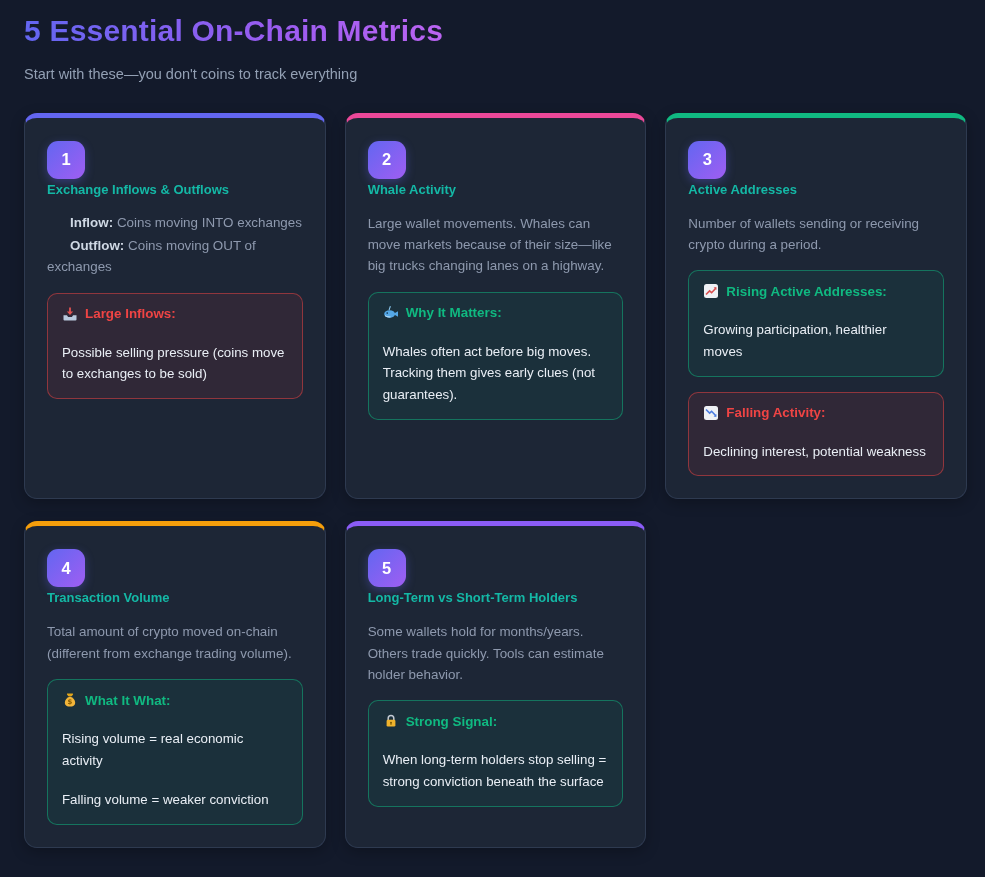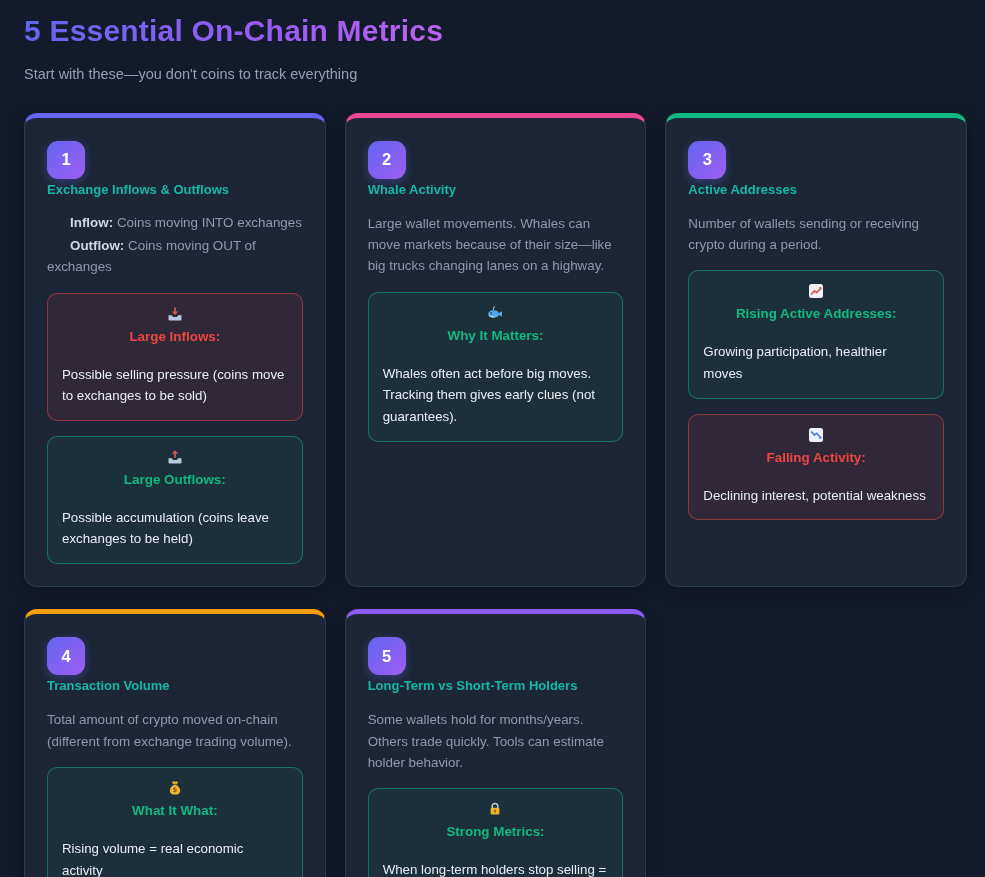--- a/index.html
+++ b/index.html
@@ -78,21 +78,21 @@
   .callout.positive {
     background: rgba(16,185,129,0.07);
     border: 1px solid rgba(16,185,129,0.5);
   }
   .callout.negative {
     background: rgba(239,68,68,0.09);
     border: 1px solid rgba(239,68,68,0.5);
   }
   .callout-label {
     display: flex; align-items: center; gap: 7px;
-    font-size: 13.4px; font-weight: 700; flex-direction: column;
+    font-size: 13.4px; font-weight: 700;
   }
   .positive > .callout-label { color: #10b981; }
   .negative > .callout-label { color: #ef4444; }
   .callout-body {
     margin-top: 20px;
     font-size: 13.3px;
     color: #e9eef5;
     line-height: 1.62;
   }
   .callout-body + .callout-body { margin-top: 18px; }
@@ -122,32 +122,20 @@
           <span class="ico">
             <svg viewBox="0 0 16 16">
                 <path d="M7.1 1.5h1.8v4h2.3L8 9 4.8 5.5h2.3z" fill="#e05252"></path>
                 <path d="M1.5 9.2h3.4l1.2 1.9h3.8l1.2-1.9h3.4v4.3a1 1 0 0 1-1 1h-11a1 1 0 0 1-1-1z" fill="#b9c9dd"></path>
               </svg>
           </span>
           <span>Large Inflows:</span>
         </div>
         <p class="callout-body">Possible selling pressure (coins move to exchanges to be sold)</p>
       </div>
-      <div class="callout positive">
-        <div class="callout-label">
-          <span class="ico">
-            <svg viewBox="0 0 16 16">
-                <path d="M8 1.2 11.2 4.8H8.9v4H7.1v-4H4.8z" fill="#e05252"></path>
-                <path d="M1.5 9.2h3.4l1.2 1.9h3.8l1.2-1.9h3.4v4.3a1 1 0 0 1-1 1h-11a1 1 0 0 1-1-1z" fill="#b9c9dd"></path>
-              </svg>
-          </span>
-          <span>Large Outflows:</span>
-        </div>
-        <p class="callout-body">Possible accumulation (coins leave exchanges to be held)</p>
-      </div>
     </article>
 
     <article class="card" style="border-top-color: rgb(236, 72, 153);">
       <div class="badge">2</div>
       <h2 class="card-title">Whale Activity</h2>
       <p class="card-desc">Large wallet movements. Whales can move markets because of their size—like big trucks changing lanes on a highway.</p>
       <div class="callout positive">
         <div class="callout-label">
           <span class="ico">
             <svg viewBox="0 0 16 16">
@@ -223,20 +211,20 @@
       <div class="callout positive">
         <div class="callout-label">
           <span class="ico">
             <svg viewBox="0 0 16 16">
                 <path d="M5.2 7V5.2a2.8 2.8 0 0 1 5.6 0V7" stroke="#c3cad4" stroke-width="1.5" fill="none"></path>
                 <rect x="3.6" y="6.8" width="8.8" height="6.8" rx="1.3" fill="#f0b32c"></rect>
                 <circle cx="8" cy="9.7" r="1" fill="#7c5a00"></circle>
                 <rect x="7.55" y="10.2" width="0.9" height="1.9" rx="0.4" fill="#7c5a00"></rect>
               </svg>
           </span>
-          <span>Strong Metrics:</span>
+          <span>Strong Signal:</span>
         </div>
         <p class="callout-body">When long-term holders stop selling = strong conviction beneath the surface</p>
       </div>
     </article>
 
   </section>
 </main>
 
 </body></html>

